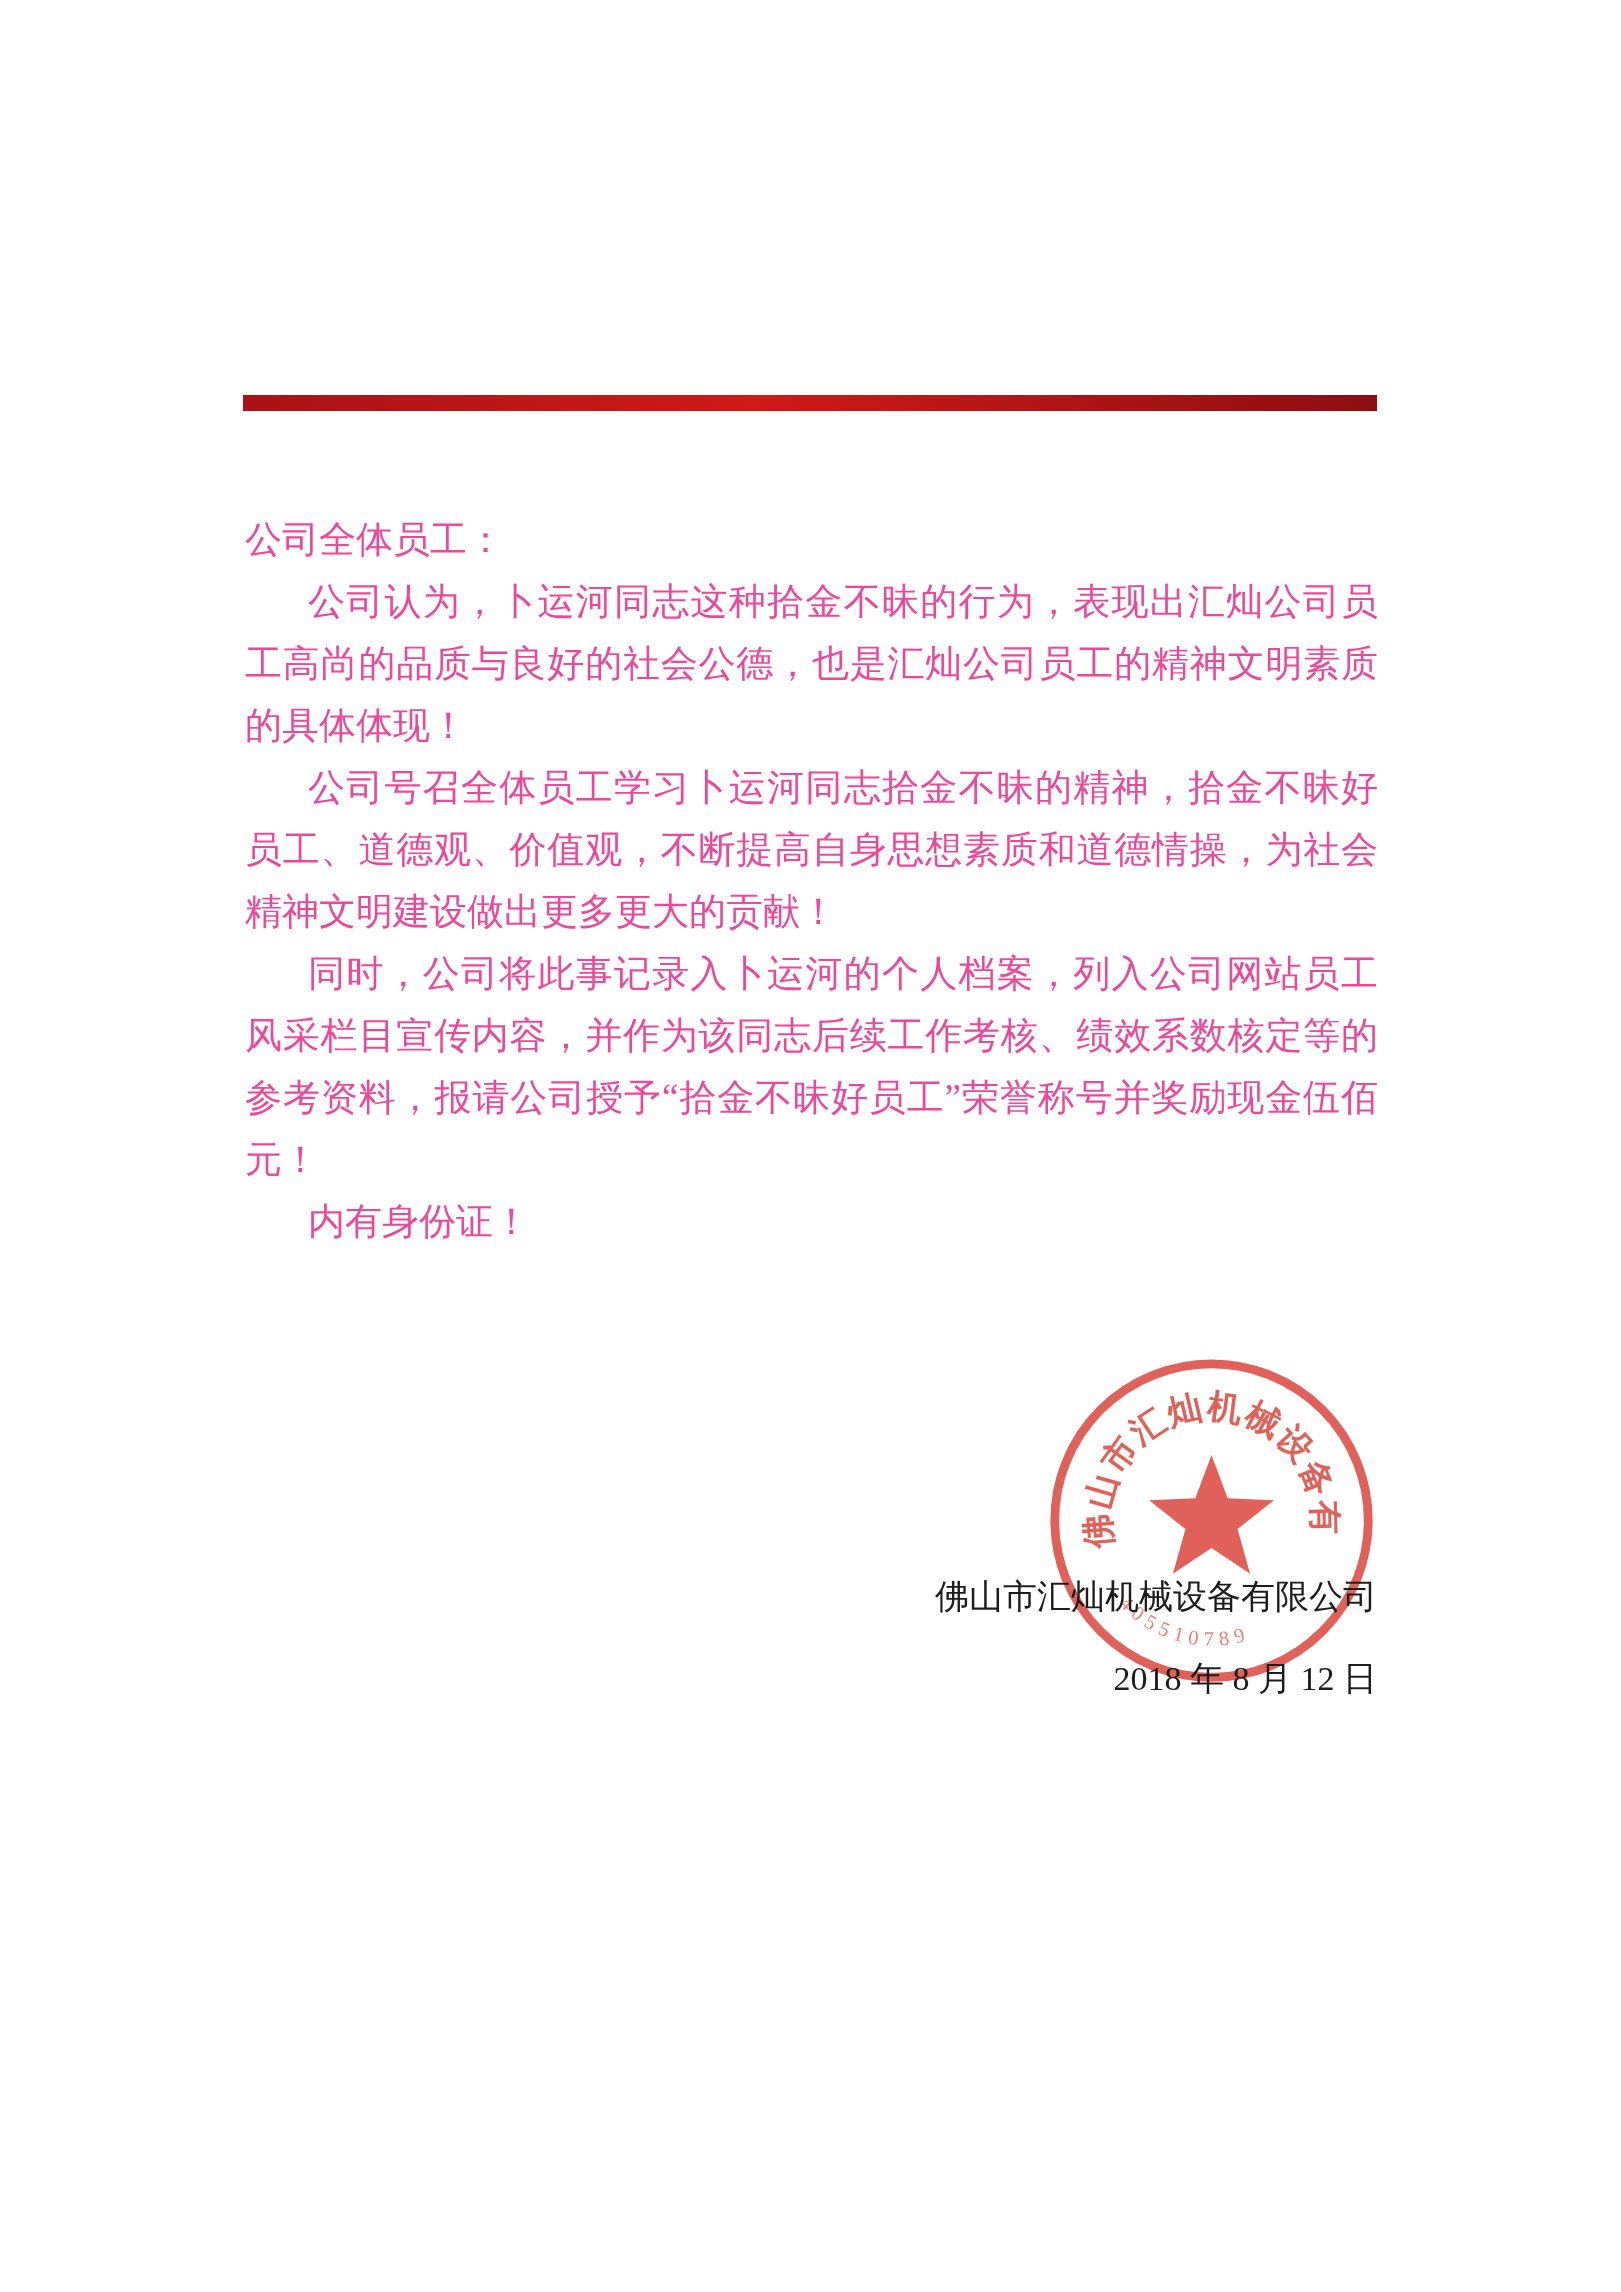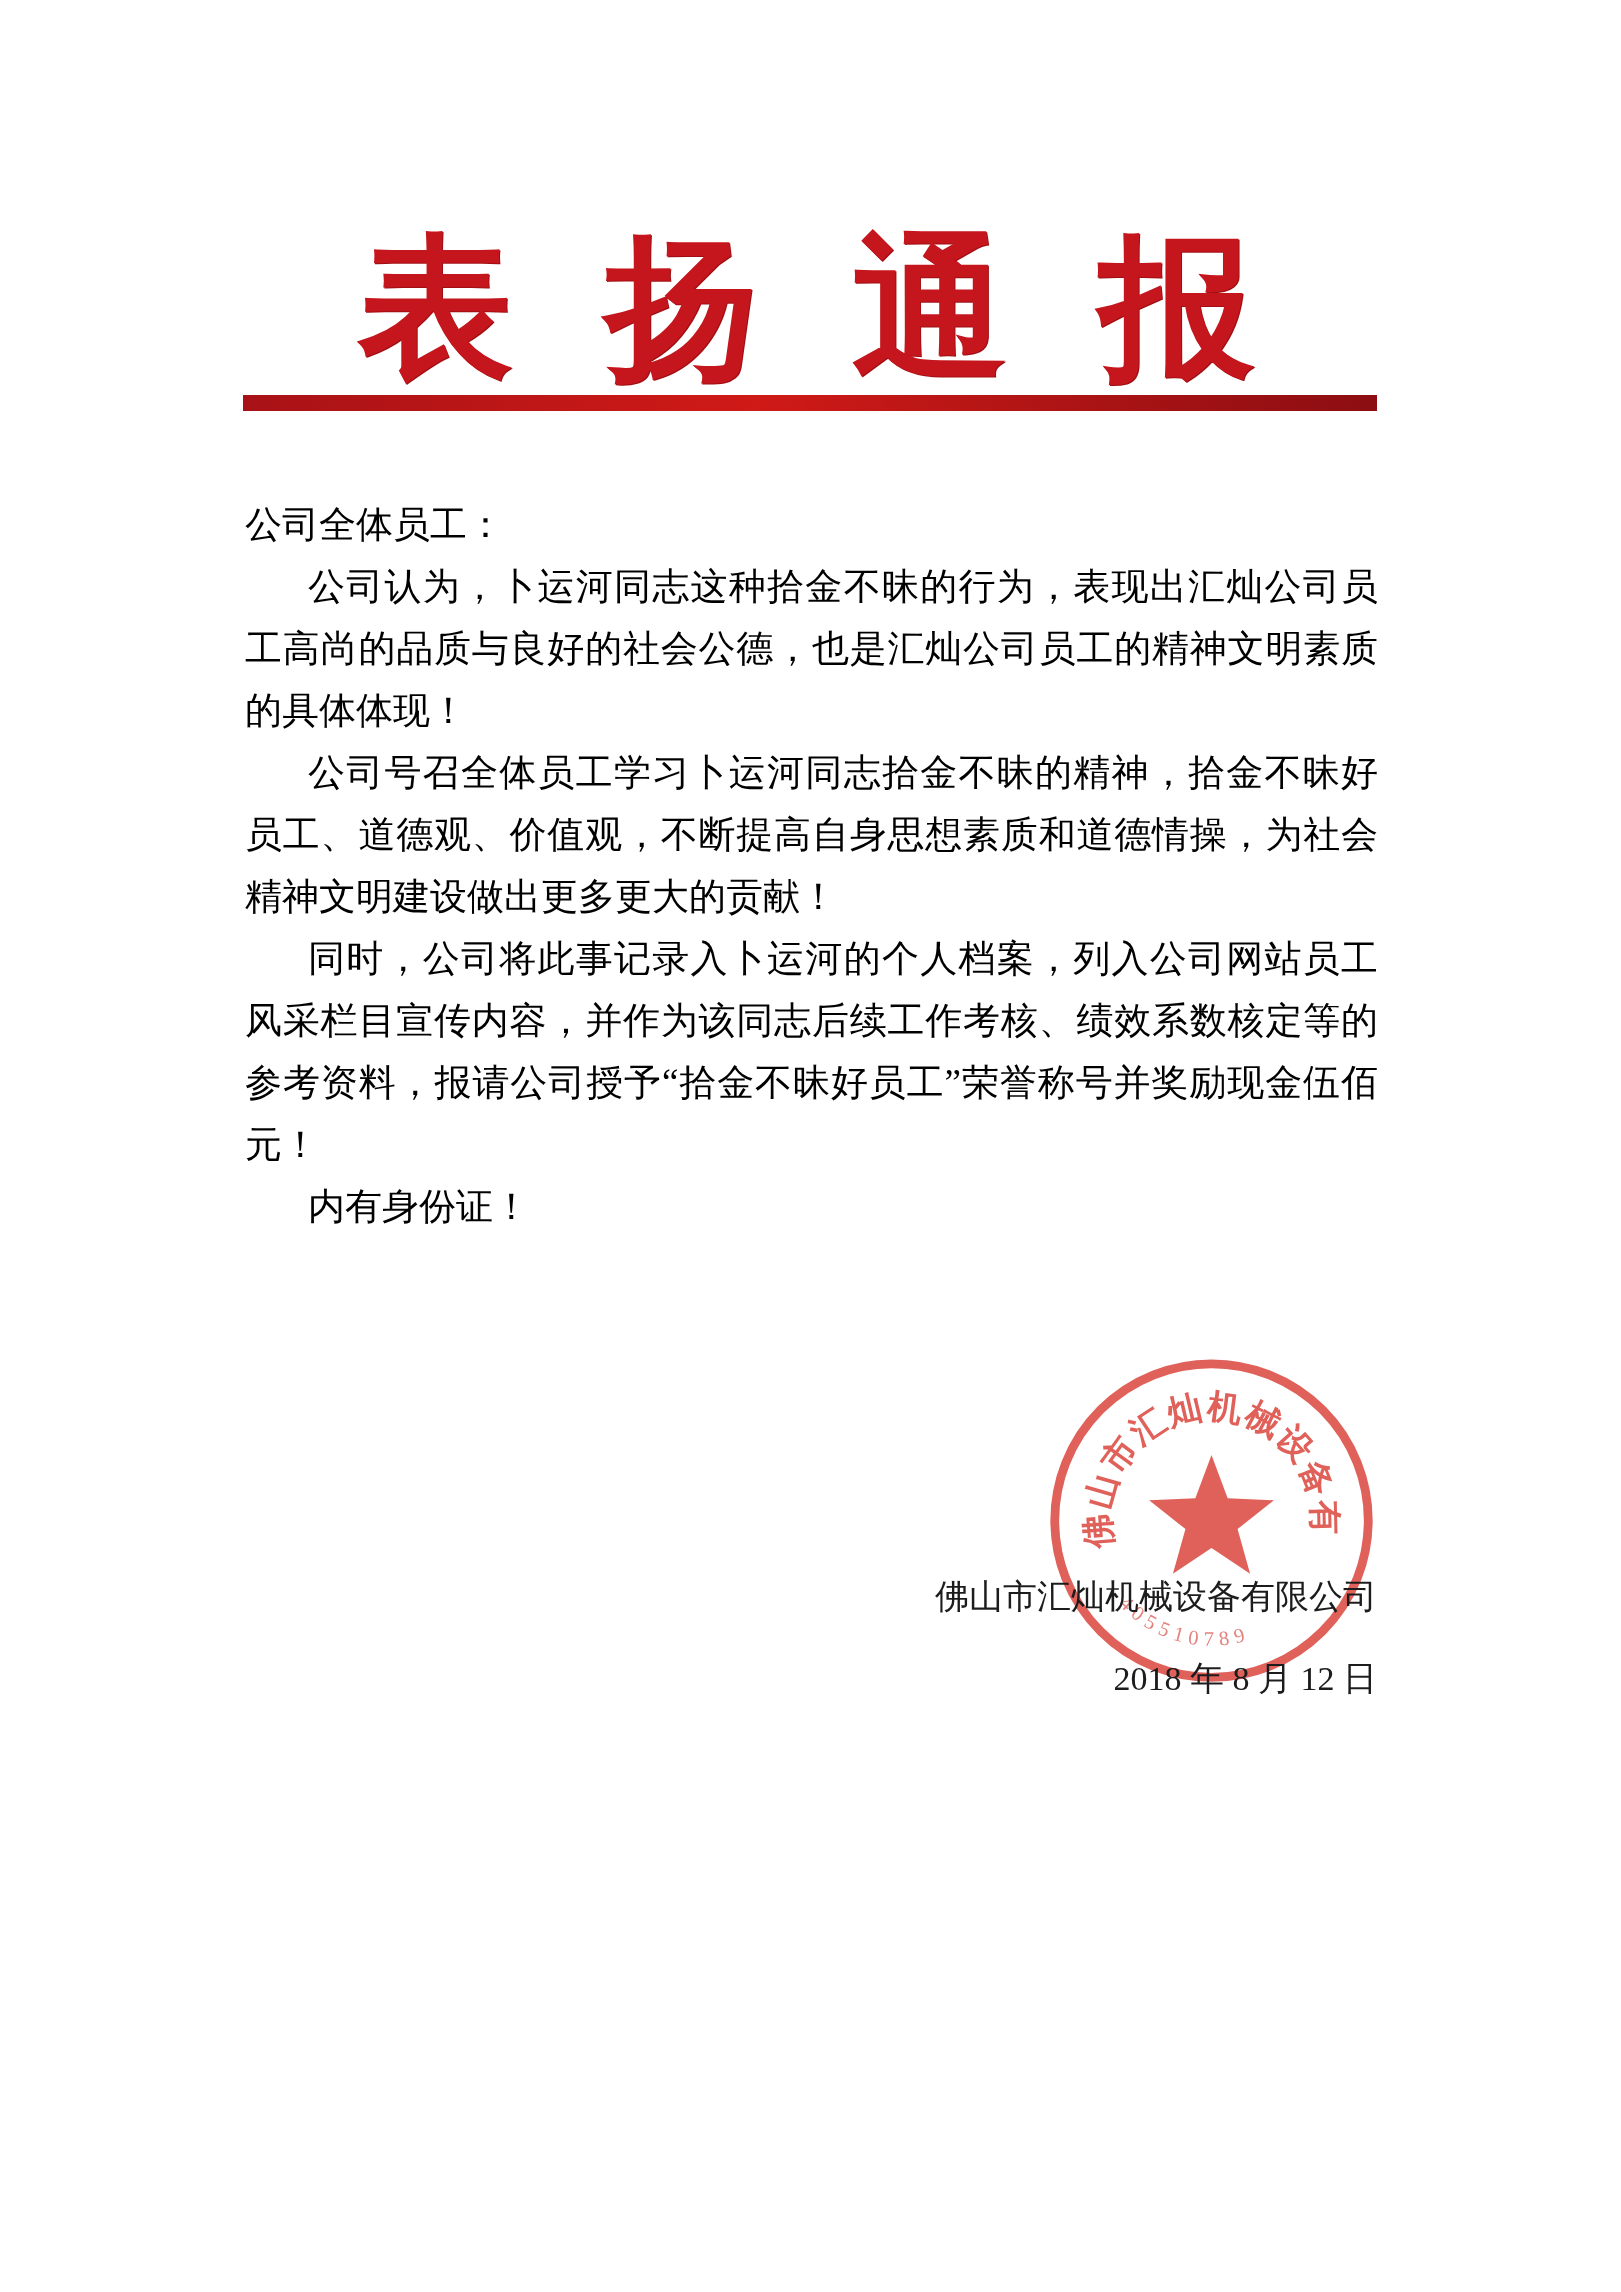--- a/index.html
+++ b/index.html
@@ -25,25 +25,25 @@
   }
   .title-bar {
     position:absolute;
     left:243px; top:395px;
     width:1134px; height:15.7px;
     background:linear-gradient(90deg,#a81216 0%,#cf1a17 45%,#8c0e12 100%);
   }
   
   .body-text {
     position:absolute;
-    left:245px; top:494px;
+    left:245px; top:509px;
     width:1133px;
     font-size:37px;
     line-height:62px;
-    color:#000000;
+    color:#ec4899;
     text-align:justify;
   }
   .body-text p { margin:0; text-indent:63px; }
   .body-text .salutation { text-indent:0; }
   
   .sig-block {
     position:absolute;
     right:244px; top:1556px;
     text-align:right;
     font-size:34px;
@@ -71,21 +71,20 @@
     font-size:21px;
     letter-spacing:6px;
     fill:#e0716a;
   }
 </style>
 </head>
 <body>
 
 <div class="page">
 
-  <div class="doc-title">表扬通报</div>
 
   <div class="title-bar"></div>
 
   <div class="body-text">
     <p class="salutation">公司全体员工：</p>
     <p>公司认为，卜运河同志这种拾金不昧的行为，表现出汇灿公司员工高尚的品质与良好的社会公德，也是汇灿公司员工的精神文明素质的具体体现！</p>
     <p>公司号召全体员工学习卜运河同志拾金不昧的精神，拾金不昧好员工、道德观、价值观，不断提高自身思想素质和道德情操，为社会精神文明建设做出更多更大的贡献！</p>
     <p>同时，公司将此事记录入卜运河的个人档案，列入公司网站员工风采栏目宣传内容，并作为该同志后续工作考核、绩效系数核定等的参考资料，报请公司授予“拾金不昧好员工”荣誉称号并奖励现金伍佰元！</p>
     <p>内有身份证！</p>
   </div>

